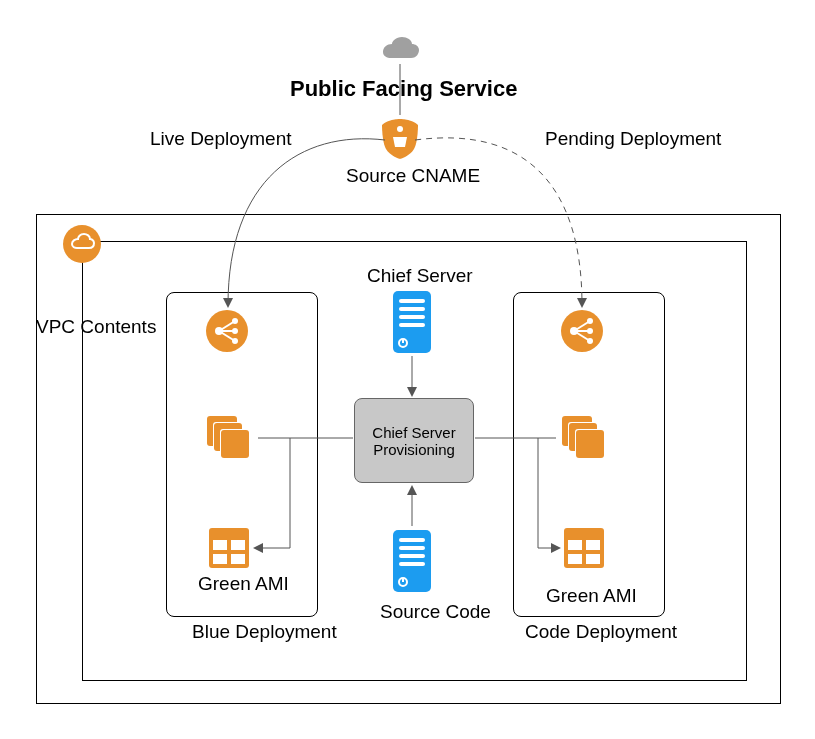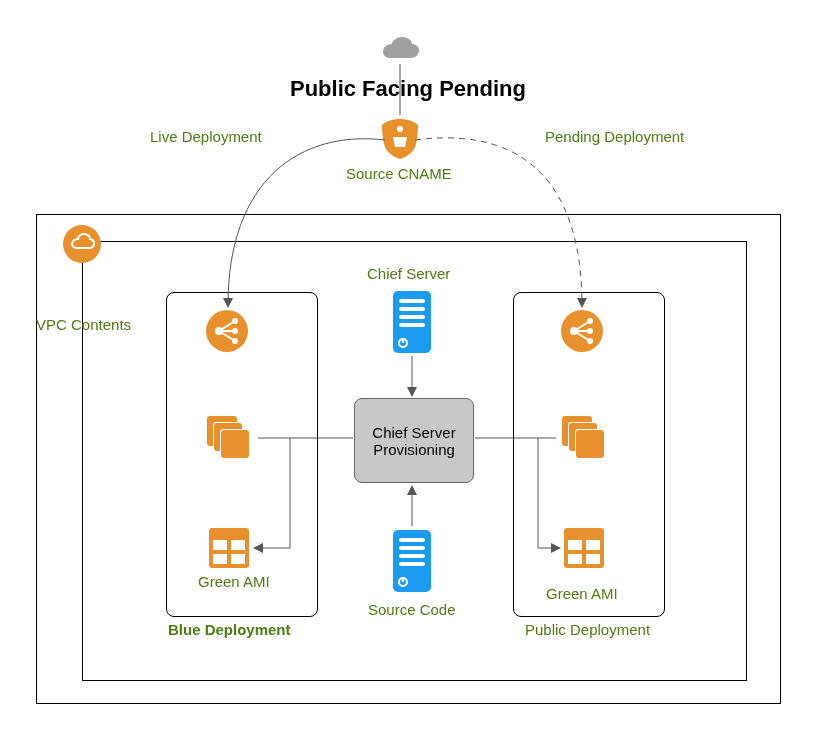--- a/index.html
+++ b/index.html
@@ -1,30 +1,30 @@
 <!DOCTYPE html>
 <html><head>
 <meta charset="utf-8">
 <style>
 * { margin: 0; padding: 0; box-sizing: border-box; }
 body { font-family: Arial, sans-serif; background: #fff; width: 815px; height: 739px; position: relative; }
-.label { font-size: 15px; color: #4d7c0f; }
+.label { font-size: 19px; color: #000000; }
 .title { font-size: 22px; font-weight: bold; }
 .container-outer { position: absolute; border: 1px solid #000; }
 .container-inner { position: absolute; border: 1px solid #000; }
 .container-deploy { position: absolute; border: 1px solid #000; border-radius: 8px; }
 .icon { position: absolute; }
 svg { display: block; }
 .arrow-line { stroke: #555; stroke-width: 1; fill: none; }
 .arrow-head { fill: #555; }
 </style>
 </head>
 <body>
 
-<div class="title" style="position:absolute; left:290px; top:76px;">Public Facing Pending</div>
+<div class="title" style="position:absolute; left:290px; top:76px;">Public Facing Service</div>
 
 <div class="icon" style="left:379px; top:36px;">
 <svg width="42" height="30" viewBox="0 0 42 30">
       <path d="M32 22 C38 22 40 17 40 14 C40 10 36 8 33 8 C33 4 28 1 23 1 C17 1 13 5 13 8 C8 8 4 11 4 16 C4 20 8 22 12 22 Z" fill="#a0a0a0"></path>
     </svg>
 </div>
 
 <div class="label" style="position:absolute; left:150px; top:128px;">Live Deployment</div>
 <div class="label" style="position:absolute; left:545px; top:128px;">Pending Deployment</div>
 <div class="label" style="position:absolute; left:346px; top:165px;">Source CNAME</div>
@@ -43,24 +43,24 @@
 
 <div class="icon" style="left:62px; top:224px;">
 <svg width="40" height="40" viewBox="0 0 40 40">
 <circle cx="20" cy="20" r="19" fill="#e8902c"></circle>
 <path d="M27 24 C30 24 32 22 32 19 C32 16 29 15 28 15 C28 12 25 10 22 10 C18 10 16 13 16 15 C13 15 10 17 10 20 C10 23 13 24 15 24 Z" fill="none" stroke="#fff" stroke-width="2"></path>
 </svg>
 </div>
 <div class="label" style="position:absolute; left:36px; top:268px;margin-top:48px;">VPC Contents</div>
 
 <div class="container-deploy" style="left:166px; top:292px; width:152px; height:325px;"></div>
-<div class="label" style="position:absolute; left:168px; top:621px;font-weight:bold;">Blue Deployment</div>
+<div class="label" style="position:absolute; left:192px; top:621px;">Blue Deployment</div>
 
 <div class="container-deploy" style="left:513px; top:292px; width:152px; height:325px;"></div>
-<div class="label" style="position:absolute; left:525px; top:621px;">Public Deployment</div>
+<div class="label" style="position:absolute; left:525px; top:621px;">Code Deployment</div>
 
 <div class="icon" style="left:205px; top:309px;">
 <svg width="44" height="44" viewBox="0 0 44 44">
 <circle cx="22" cy="22" r="21" fill="#e8902c"></circle>
 <circle cx="14" cy="22" r="4" fill="#fff"></circle>
 <circle cx="30" cy="12" r="3" fill="#fff"></circle>
 <circle cx="30" cy="22" r="3" fill="#fff"></circle>
 <circle cx="30" cy="32" r="3" fill="#fff"></circle>
 <line x1="14" y1="22" x2="30" y2="12" stroke="#fff" stroke-width="2"></line>
 <line x1="14" y1="22" x2="30" y2="22" stroke="#fff" stroke-width="2"></line>
@@ -143,21 +143,21 @@
 <svg width="42" height="66" viewBox="0 0 42 66">
 <rect x="2" y="2" width="38" height="62" rx="5" fill="#1c9cf0"></rect>
 <rect x="8" y="10" width="26" height="4" rx="2" fill="#fff"></rect>
 <rect x="8" y="18" width="26" height="4" rx="2" fill="#fff"></rect>
 <rect x="8" y="26" width="26" height="4" rx="2" fill="#fff"></rect>
 <rect x="8" y="34" width="26" height="4" rx="2" fill="#fff"></rect>
 <circle cx="12" cy="54" r="4" fill="none" stroke="#fff" stroke-width="2"></circle>
 <line x1="12" y1="50" x2="12" y2="54" stroke="#fff" stroke-width="2"></line>
 </svg>
 </div>
-<div class="label" style="position:absolute; left:368px; top:601px;">Source Code</div>
+<div class="label" style="position:absolute; left:380px; top:601px;">Source Code</div>
 
 <svg style="position:absolute; left:0; top:0; width:815px; height:739px; pointer-events:none;">
 
 <path class="arrow-line" d="M 385 140 C 300 130, 228 180, 228 305"></path>
 <polygon class="arrow-head" points="228,308 223,298 233,298"></polygon>
 
 <path class="arrow-line" stroke-dasharray="6,5" d="M 415 140 C 530 125, 582 190, 582 305"></path>
 <polygon class="arrow-head" points="582,308 577,298 587,298"></polygon>
 
 <path class="arrow-line" d="M 400 64 L 400 115"></path>

